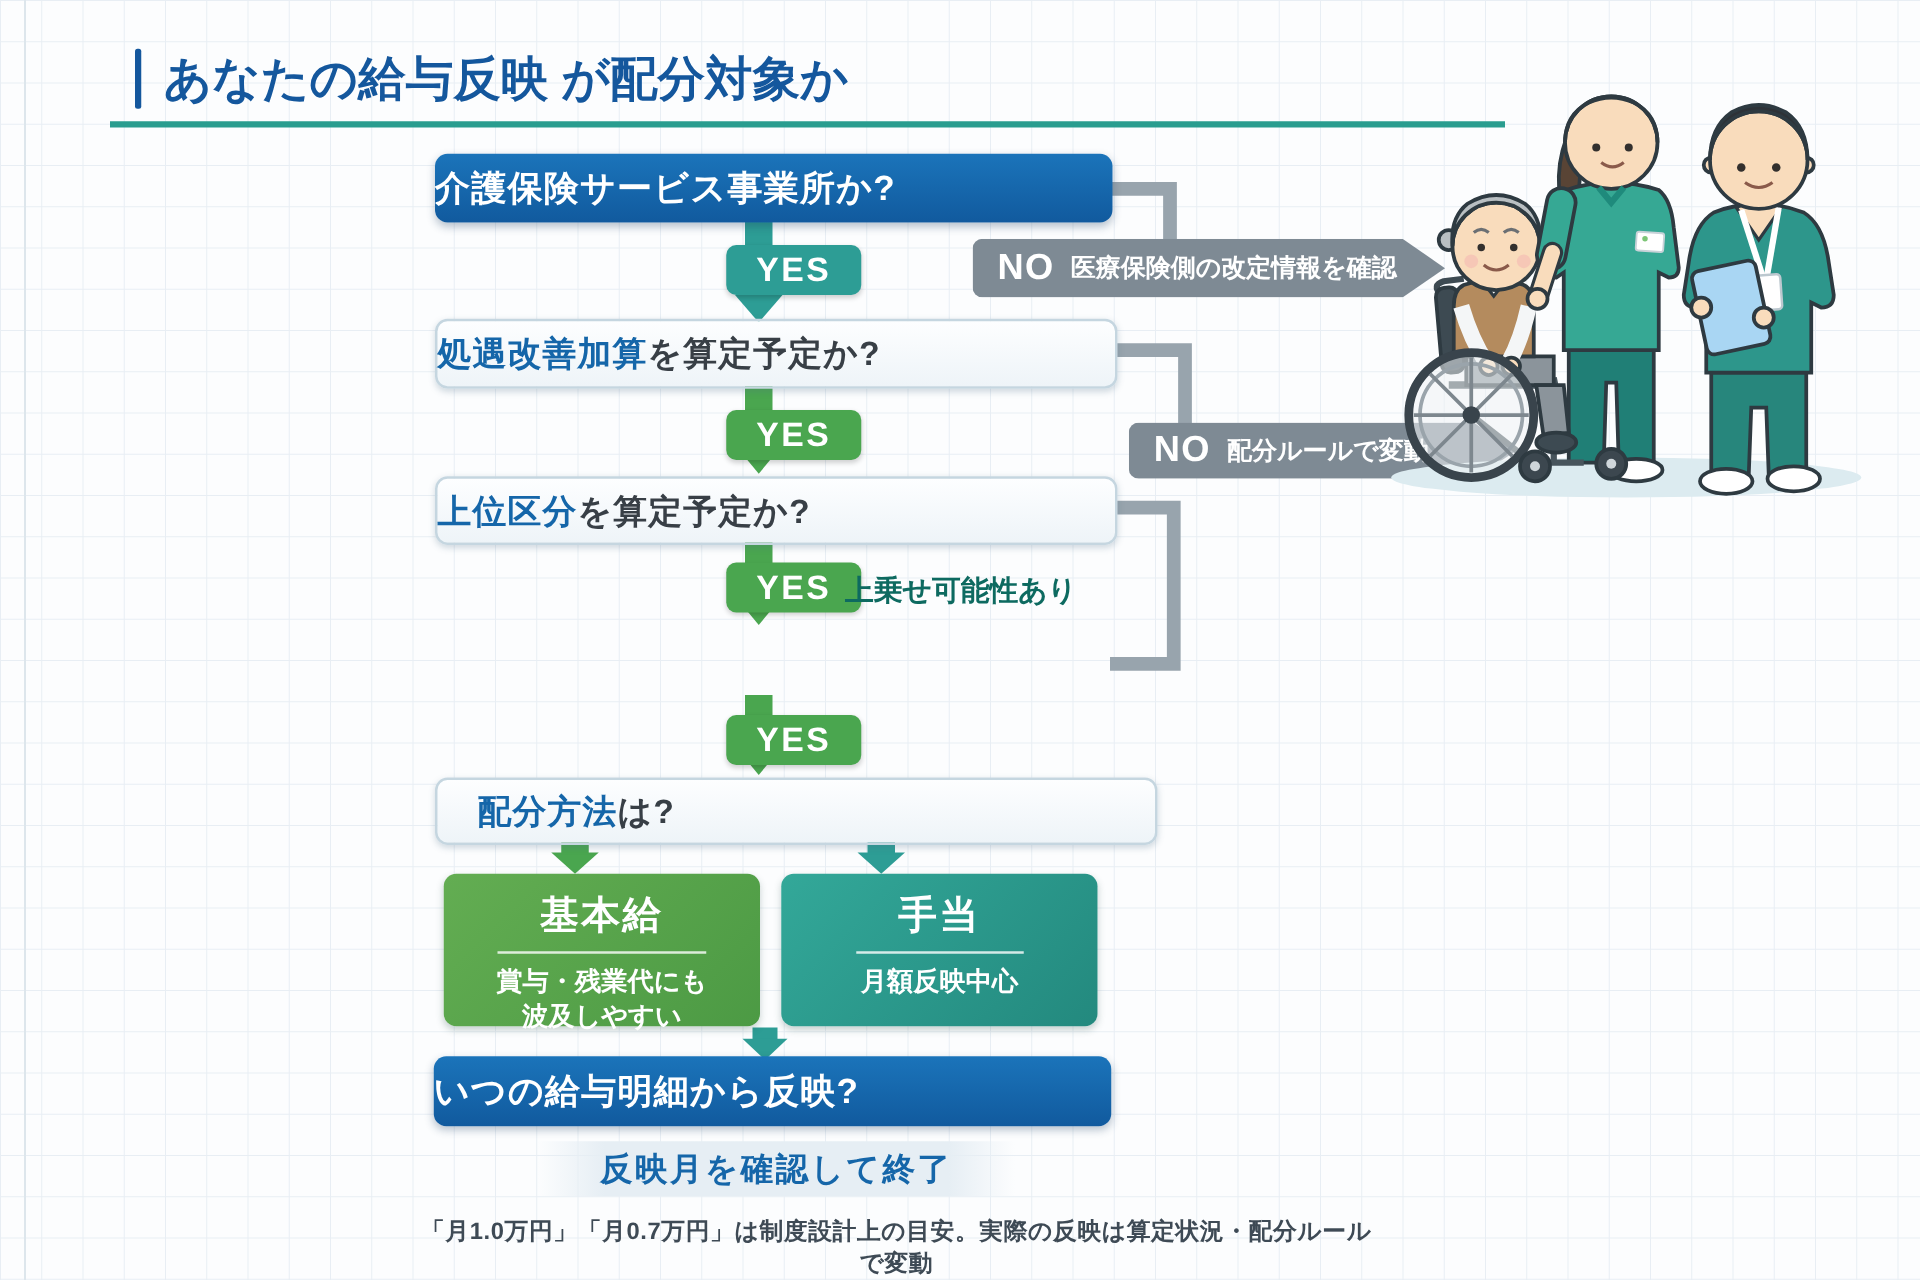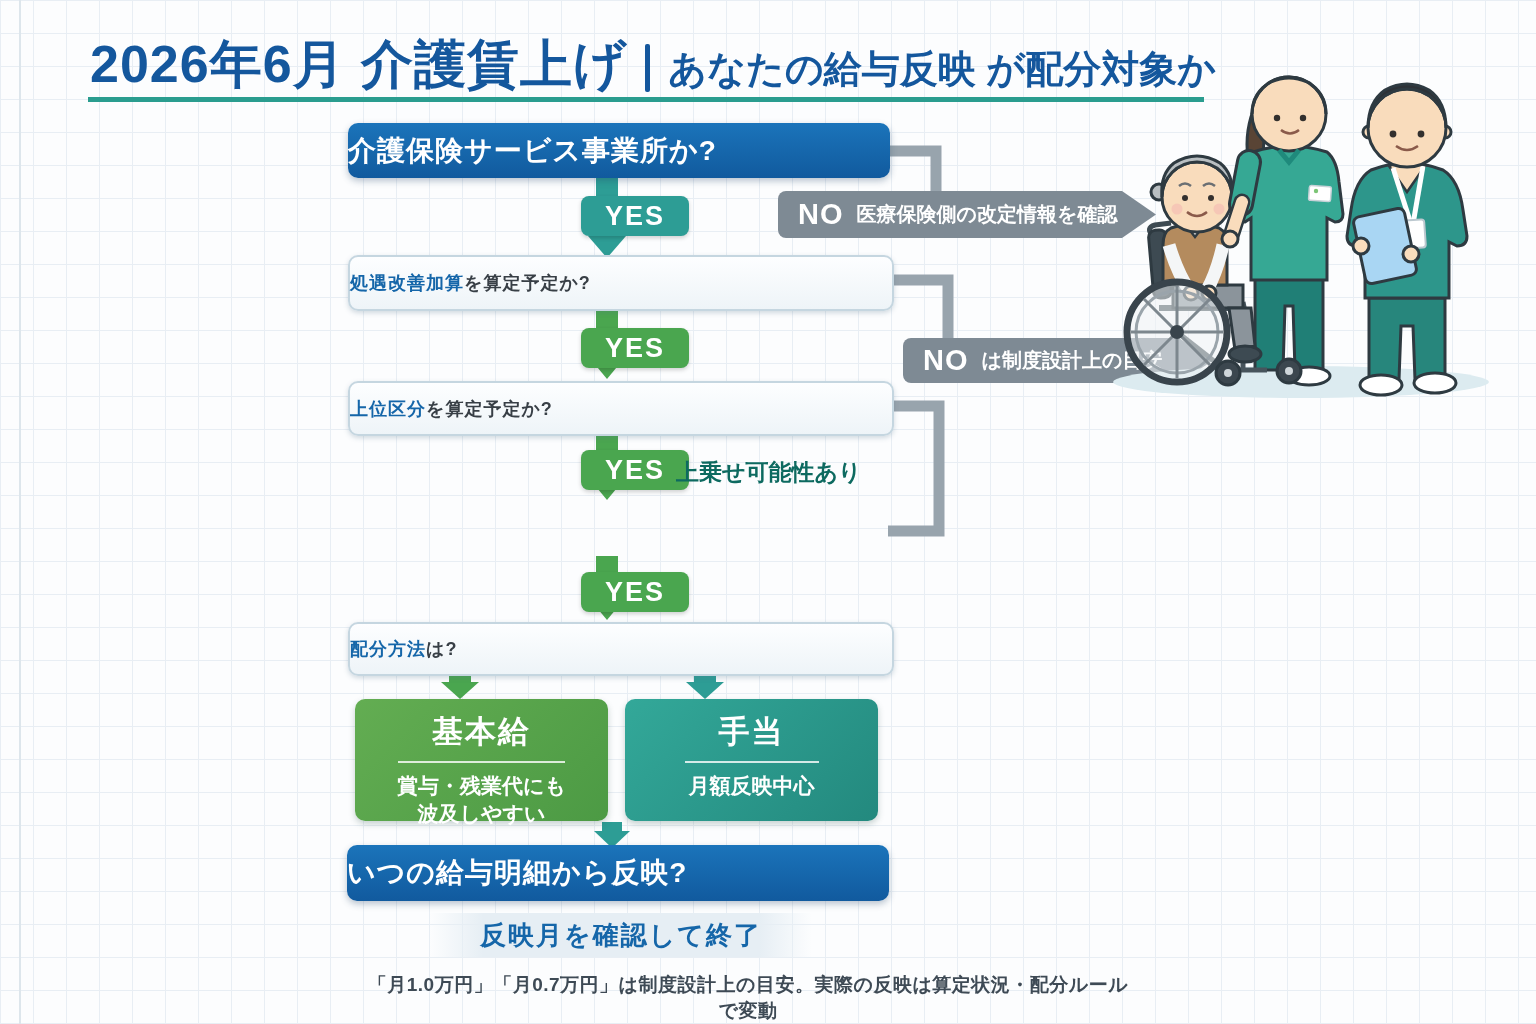--- a/index.html
+++ b/index.html
@@ -18,21 +18,21 @@
   .title-row{position:absolute;left:90px;top:30px;display:flex;align-items:center;z-index:5;}
   .title-main{font-size:52px;font-weight:bold;color:#14579d;letter-spacing:1px;white-space:nowrap;}
   .title-divider{width:5px;height:48px;background:#14579d;margin:6px 18px 0 18px;border-radius:2px;}
   .title-sub{font-size:38px;font-weight:bold;color:#14579d;margin-top:8px;white-space:nowrap;}
   .title-underline{position:absolute;left:88px;top:97px;width:1116px;height:5px;background:#2a9d8f;z-index:5;}
   
   .box{position:absolute;display:flex;align-items:center;justify-content:flex-start;border-radius:10px;z-index:3;}
   .box-blue{background:linear-gradient(#1b74ba,#115a9e);box-shadow:0 3px 7px rgba(25,60,95,.3);
     color:#ffffff;font-weight:bold;font-size:28px;letter-spacing:1px;}
   .box-white{background:linear-gradient(#fdfeff,#eef4f8);border:2px solid #c5d6e0;
-    box-shadow:0 2px 5px rgba(80,110,135,.25);font-weight:bold;font-size:18px;letter-spacing:1px;}
+    box-shadow:0 2px 5px rgba(80,110,135,.25);font-weight:bold;font-size:27px;letter-spacing:1px;}
   .box-white .hl{color:#1566a9;}
   .box-white .rest{color:#383f46;}
   .box-white .paren{color:#19606b;font-size:17px;font-weight:bold;margin-left:2px;}
   .baseline-row{display:flex;align-items:baseline;justify-content:center;width:100%;}
   
   .yes-badge{position:absolute;width:108px;height:40px;border-radius:8px;display:flex;align-items:center;justify-content:center;
     color:#fff;font-weight:bold;font-size:27px;letter-spacing:2px;z-index:3;box-shadow:0 2px 4px rgba(0,0,0,.18);margin-left:28px;}
   .yes-teal{background:#2d9d95;}
   .yes-green{background:#4aa64f;}
   .yes-note{position:absolute;font-size:23px;font-weight:bold;color:#0d6a60;z-index:3;white-space:nowrap;}
@@ -47,21 +47,21 @@
   .branch-green{background:linear-gradient(135deg,#63ad52,#4c9a44);}
   .branch-teal{background:linear-gradient(135deg,#33a899,#23897e);}
   .branch-title{font-size:31px;font-weight:bold;letter-spacing:2px;border-bottom:2px solid rgba(255,255,255,.8);
     padding:0 34px 8px 34px;}
   .branch-desc{font-size:21px;font-weight:bold;margin-top:9px;line-height:1.35;text-align:center;}
   
   .end-band{position:absolute;left:430px;top:913px;width:382px;height:44px;z-index:3;
     background:linear-gradient(90deg,rgba(233,241,246,0) 0%,#e6eef4 14%,#e6eef4 86%,rgba(233,241,246,0) 100%);
     display:flex;align-items:center;justify-content:center;
     font-size:26px;font-weight:bold;color:#1566a9;letter-spacing:2px;}
-  .footer-note{position:absolute;left:358px;top:972px;width:780px;text-align:center;z-index:3;
+  .footer-note{position:absolute;left:327px;top:972px;width:780px;text-align:center;z-index:3;
     font-size:19px;font-weight:bold;color:#3e4a55;letter-spacing:.5px;}
   
   #connectors{position:absolute;left:0;top:0;z-index:1;}
   #illustration{position:absolute;left:1093px;top:40px;z-index:4;}
 </style>
 </head>
 <body>
 
 <div id="canvas">
 
@@ -100,21 +100,20 @@
       <path d="M686 682 H724 L705 699 Z" fill="#2d9d95"></path>
     </g>
 
     <g>
       <rect x="602" y="822" width="20" height="11" fill="#2d9d95"></rect>
       <path d="M594 831 H630 L612 848 Z" fill="#2d9d95"></path>
     </g>
   </svg>
 
   <div class="title-row">
-    <span class="title-main">2026年6月 介護賃上げ</span>
     <span class="title-divider"></span>
     <span class="title-sub">あなたの給与反映 が配分対象か</span>
   </div>
   <div class="title-underline"></div>
 
   <div class="box box-blue" style="left:348px;top:123px;width:542px;height:55px;">
     <span>介護保険サービス事業所か?</span>
   </div>
 
   <div class="yes-badge yes-teal" style="left:553px;top:196px;">
@@ -130,39 +129,39 @@
     <span class="hl">処遇改善加算</span>
       <span class="rest">を算定予定か?</span>
   </div>
 
   <div class="yes-badge yes-green" style="left:553px;top:328px;">
     <span>YES</span>
   </div>
 
   <div class="no-banner" style="left:903px;top:338px;width:290px;height:45px;clip-path:polygon(0 0,89% 0,100% 50%,89% 100%,0 100%);">
     <span class="no-label">NO</span>
-    <span class="no-text">は制度設計上の目安</span>
+    <span class="no-text">配分ルールで変動</span>
   </div>
 
   <div class="box box-white" style="left:348px;top:381px;width:542px;height:51px;">
     <span class="hl">上位区分</span>
       <span class="rest">を算定予定か?</span>
   </div>
 
   <div class="yes-badge yes-green" style="left:553px;top:450px;">
     <span>YES</span>
   </div>
   <div class="yes-note" style="left:676px;top:457px;">上乗せ可能性あり</div>
 
 
   <div class="yes-badge yes-green" style="left:553px;top:572px;">
     <span>YES</span>
   </div>
 
-  <div class="box box-white" style="left:348px;top:622px;width:542px;height:50px;">
+  <div class="box box-white" style="left:348px;top:622px;width:542px;height:50px;padding-left:32px;">
     <span class="hl">配分方法</span>
       <span class="rest">は?</span>
   </div>
 
   <div class="branch branch-green" style="left:355px;top:699px;width:253px;height:110px;">
     <div class="branch-title">基本給</div>
     <div class="branch-desc">
       <span>賞与・残業代にも</span><br>
       <span>波及しやすい</span>
     </div>

